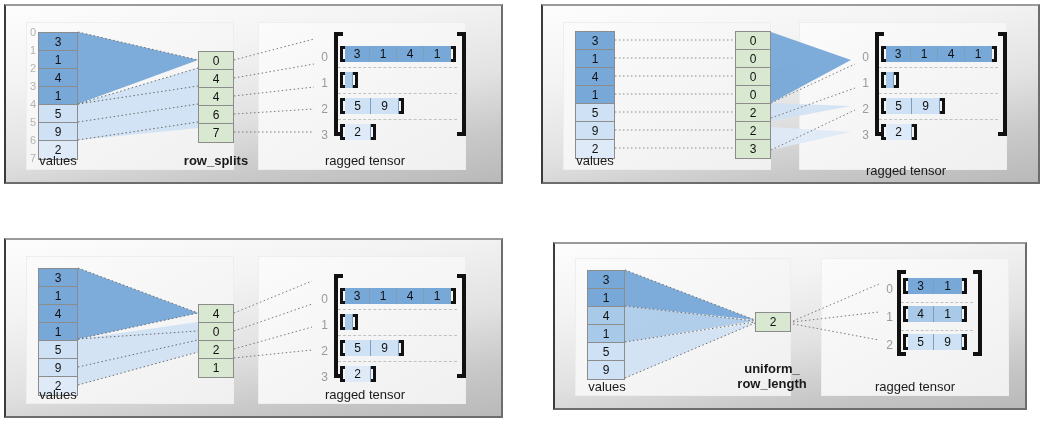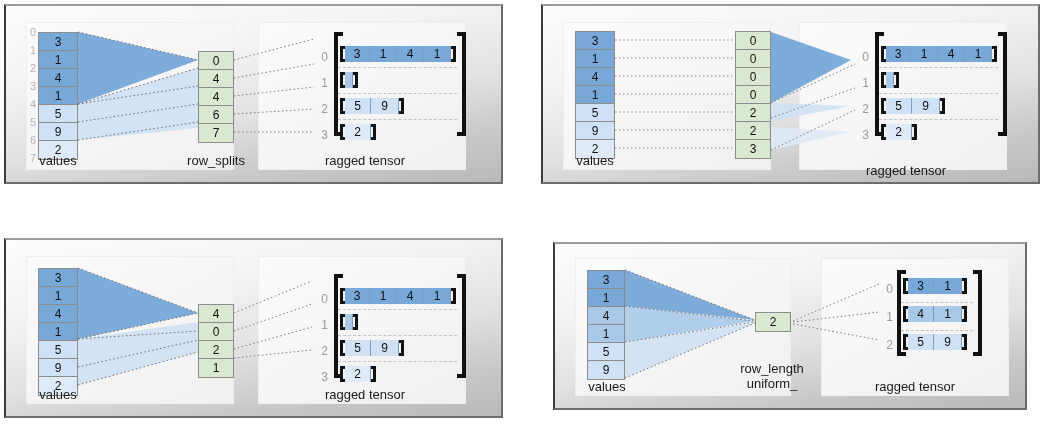--- a/index.html
+++ b/index.html
@@ -58,21 +58,21 @@
 
   
   .gutter { position:absolute; font-size:11px; color:#b3b3b3; text-align:right; }
   .gutter div { line-height:1; }
 
   
   .cap {
     position:absolute; font-size:13px; color:#1a1a1a;
     text-align:center; line-height:1.15;
   }
-  .cap.bold { font-weight:normal; }
+  .cap.bold { font-weight:bold; }
 
   
   .rt { position:absolute; }
   .rt .rowidx {
     position:absolute; font-size:12px; color:#9a9a9a; width:12px; text-align:right;
   }
   .rt .bigbracket {
     position:absolute; top:0; bottom:0; width:9px;
   }
   .rt .bigbracket.l { border-left:4px solid #111; border-top:4px solid #111; border-bottom:4px solid #111; }
@@ -457,20 +457,20 @@
         <div class="rowgrp" style="left:20px; top:64px;">
           <div class="sb l"></div>
           <div class="vcell blue-l" style="width:26px">5</div>
           <div class="vcell blue-l" style="width:28px">9</div>
           <div class="sb r"></div>
         </div>
       </div>
 
       <div class="cap" style="left:14px; top:136px; width:76px;">values</div>
       <div class="cap bold" style="left:152px; top:118px; width:130px;">
+        <div>uniform_</div>
         <div>row_length</div>
-        <div>uniform_</div>
       </div>
       <div class="cap" style="left:300px; top:136px; width:120px;">ragged tensor</div>
     </div>
   </div>
 
 </div>
 
 </body></html>

